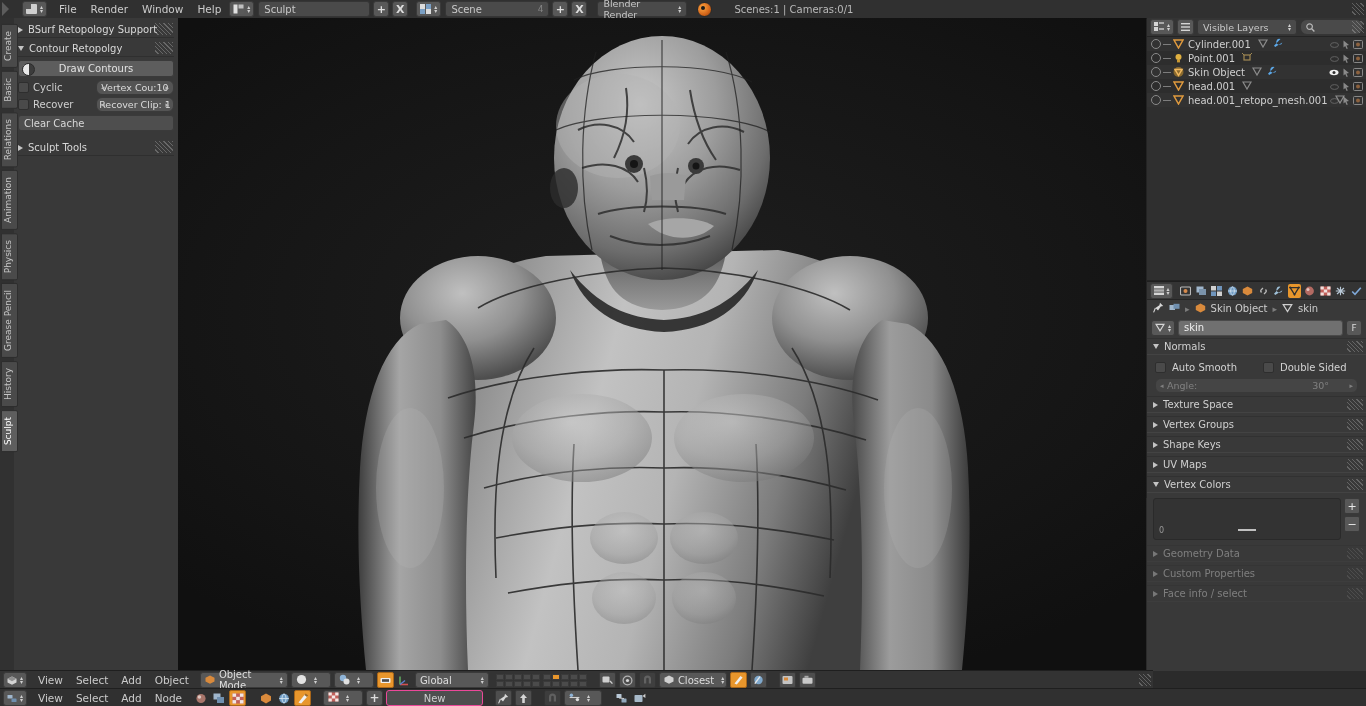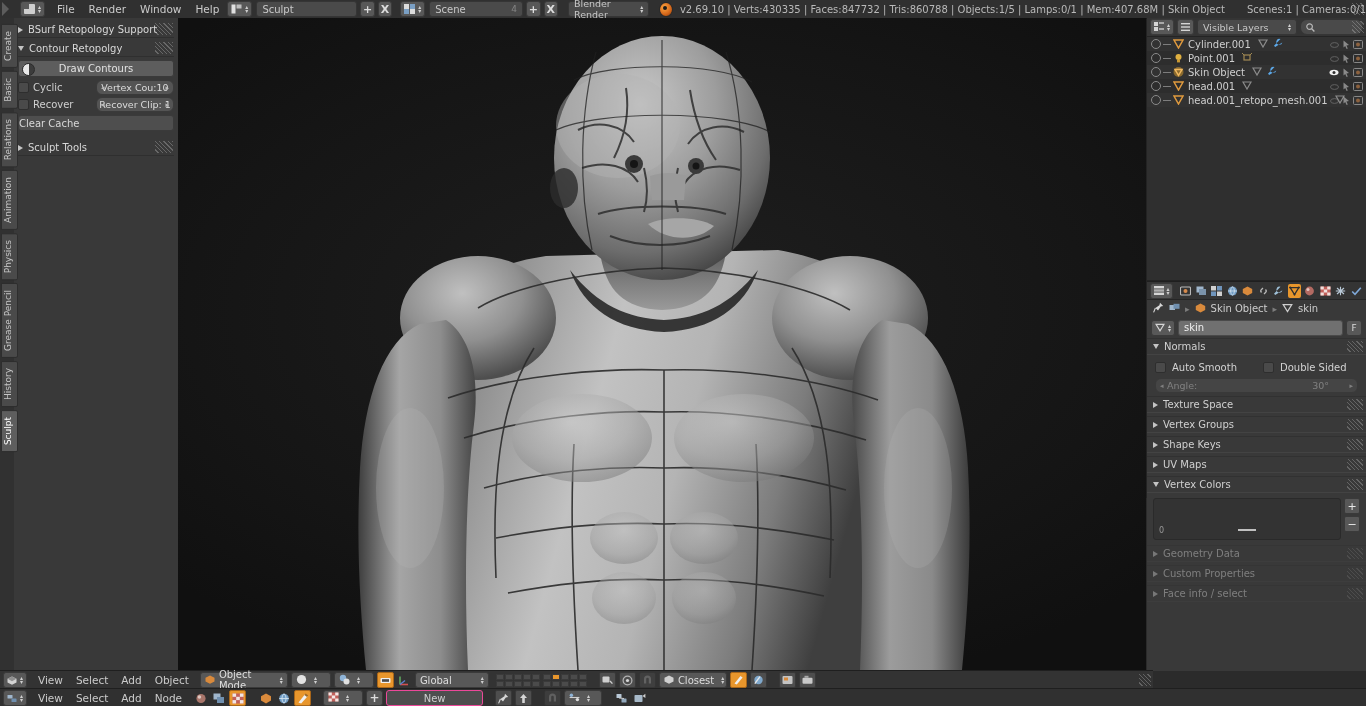--- a/index.html
+++ b/index.html
@@ -60,21 +60,21 @@
   .half-ico{position:absolute;left:3px;top:2px;width:11px;height:11px;border-radius:50%;
            background:linear-gradient(90deg,#e8e8e8 0 50%,#3c3c3c 50% 100%);border:1px solid #2b2b2b;}
   .row{display:flex;align-items:center;gap:4px;margin:4px 0;height:13px;}
   .cbx{width:9px;height:9px;background:#4a4a4a;border:1px solid #2e2e2e;border-radius:2px;}
   .cblabel{font-size:10px;color:#cfcfcf;flex:1;}
   .numfld{width:76px;height:13px;background:#545454;border:1px solid #3a3a3a;border-radius:6px;
           display:flex;align-items:center;justify-content:center;font-size:9.5px;color:#dcdcdc;position:relative;}
   .numfld .a{position:absolute;left:4px;color:#bbb;font-size:7px;}
   .numfld .b{position:absolute;right:4px;color:#bbb;font-size:7px;}
   .wide-btn{height:14px;border-radius:3px;background:#4e4e4e;border:1px solid #3a3a3a;
-        display:flex;align-items:center;font-size:10px;color:#d8d8d8;margin-top:4px;}
+        display:flex;align-items:center;padding-left:5px;font-size:10px;color:#d8d8d8;margin-top:4px;}
 
   
   .viewport{position:absolute;left:178px;top:18px;width:968px;height:652px;
             background:#181818;overflow:hidden;}
   .vpbg{position:absolute;inset:0;background:
         radial-gradient(ellipse 70% 60% at 50% 45%,#1f1f1f 0%,#151515 70%,#101010 100%);}
 
   
   .outliner{position:absolute;left:1147px;top:18px;width:219px;height:262px;background:#2f2f2f;}
   .out-hdr{height:18px;background:#343434;border-bottom:1px solid #242424;
@@ -211,21 +211,20 @@
 
     <div class="fld" style="margin-left:10px;height:14px;width:78px;justify-content:space-between;font-size:9.5px">
       <span>Blender Render</span>
       <span class="spin">
           <span>▴</span>
           <span>▾</span>
         </span>
     </div>
 
     <span class="blogo" style="margin-left:10px"></span>
-    <span class="ver" style="margin-left:7px">v2.69.10 | Verts:430335 | Faces:847732 | Tris:860788 | Objects:1/5 | Lamps:0/1 | Mem:407.68M | Skin Object</span>
     <span class="ver" style="margin-left:22px">Scenes:1 | Cameras:0/1</span>
     <div class="grab" style="right:2px;top:3px"></div>
   </div>
 
   <div class="leftcol">
     <div class="vtabs">
       <div class="vtab">Create</div>
       <div class="vtab">Basic</div>
       <div class="vtab">Relations</div>
       <div class="vtab">Animation</div>

